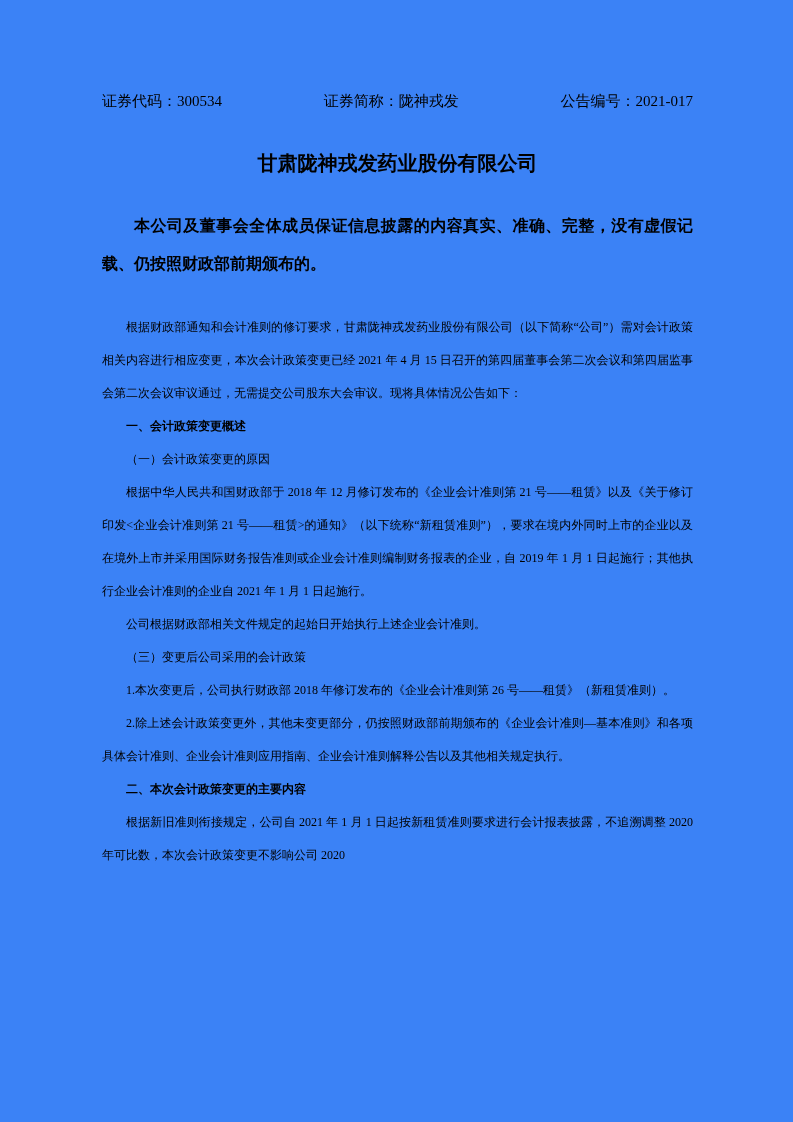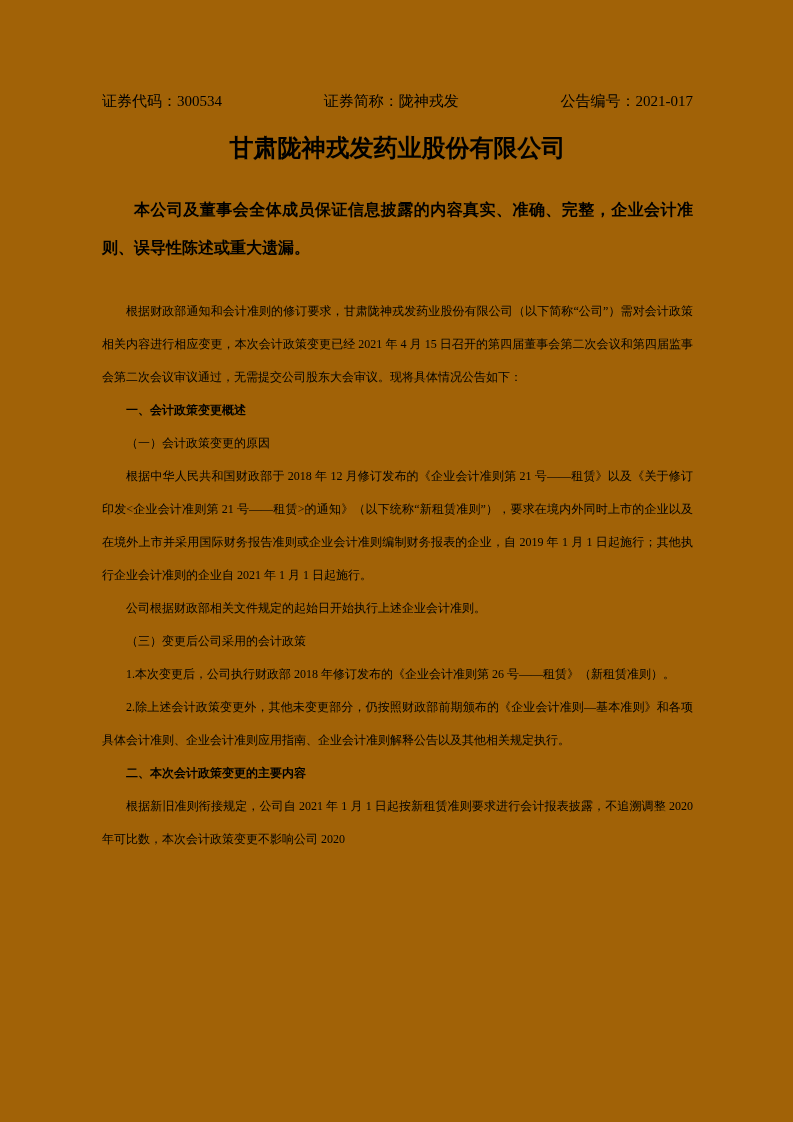--- a/index.html
+++ b/index.html
@@ -5,41 +5,41 @@
   html, body {
     margin: 0;
     padding: 0;
     background: #ffffff;
   }
   .page {
     position: relative;
     width: 793px;
     height: 1122px;
     margin: 0 auto;
-    background: #a16207;
+    background: #3b82f6;
     color: #000000;
     font-family: "Liberation Serif", "DejaVu Serif", serif;
     overflow: hidden;
     box-sizing: border-box;
     padding: 90px 100px 0 102px;
   }
   .doc-header {
     display: flex;
     justify-content: space-between;
     align-items: baseline;
     font-size: 15px;
     line-height: 22px;
     white-space: nowrap;
   }
   .doc-title {
-    margin-top: 14px;
+    margin-top: 30px;
     text-align: center;
     font-family: "Liberation Sans", "DejaVu Sans", sans-serif;
     font-weight: bold;
-    font-size: 24px;
+    font-size: 20px;
     line-height: 43px;
   }
   .disclaimer {
     margin-top: 22px;
     font-family: "Liberation Sans", "DejaVu Sans", sans-serif;
     font-weight: bold;
     font-size: 16px;
     line-height: 38px;
     text-indent: 2em;
     text-align: justify;
@@ -70,21 +70,21 @@
   <div class="doc-header">
     <span>证券代码：300534</span>
     <span>证券简称：陇神戎发</span>
     <span>公告编号：2021-017</span>
   </div>
 
   <div class="doc-title">
     <div>甘肃陇神戎发药业股份有限公司</div>
   </div>
 
-  <div class="disclaimer">本公司及董事会全体成员保证信息披露的内容真实、准确、完整，企业会计准则、误导性陈述或重大遗漏。</div>
+  <div class="disclaimer">本公司及董事会全体成员保证信息披露的内容真实、准确、完整，没有虚假记载、仍按照财政部前期颁布的。</div>
 
   <div class="doc-body">
       <div class="blk para">根据财政部通知和会计准则的修订要求，甘肃陇神戎发药业股份有限公司（以下简称“公司”）需对会计政策相关内容进行相应变更，本次会计政策变更已经 2021 年 4 月 15 日召开的第四届董事会第二次会议和第四届监事会第二次会议审议通过，无需提交公司股东大会审议。现将具体情况公告如下：</div>
       <div class="blk heading">一、会计政策变更概述</div>
       <div class="blk sub">（一）会计政策变更的原因</div>
       <div class="blk para">根据中华人民共和国财政部于 2018 年 12 月修订发布的《企业会计准则第 21 号——租赁》以及《关于修订印发&lt;企业会计准则第 21 号——租赁&gt;的通知》（以下统称“新租赁准则”），要求在境内外同时上市的企业以及在境外上市并采用国际财务报告准则或企业会计准则编制财务报表的企业，自 2019 年 1 月 1 日起施行；其他执行企业会计准则的企业自 2021 年 1 月 1 日起施行。</div>
       <div class="blk para">公司根据财政部相关文件规定的起始日开始执行上述企业会计准则。</div>
       <div class="blk sub">（三）变更后公司采用的会计政策</div>
       <div class="blk para">1.本次变更后，公司执行财政部 2018 年修订发布的《企业会计准则第 26 号——租赁》（新租赁准则）。</div>
       <div class="blk para">2.除上述会计政策变更外，其他未变更部分，仍按照财政部前期颁布的《企业会计准则—基本准则》和各项具体会计准则、企业会计准则应用指南、企业会计准则解释公告以及其他相关规定执行。</div>

